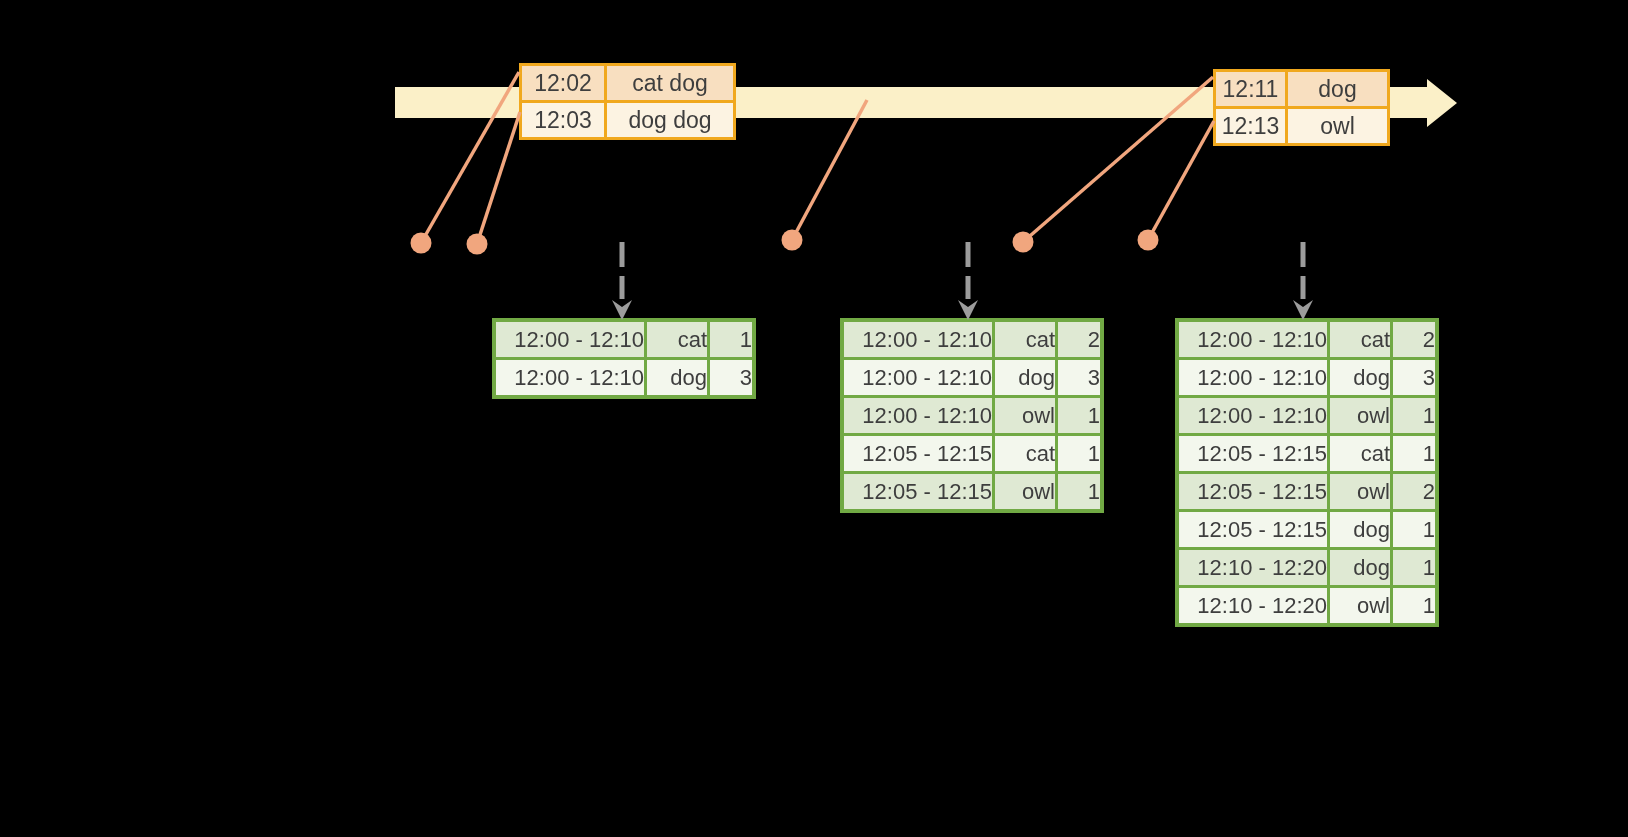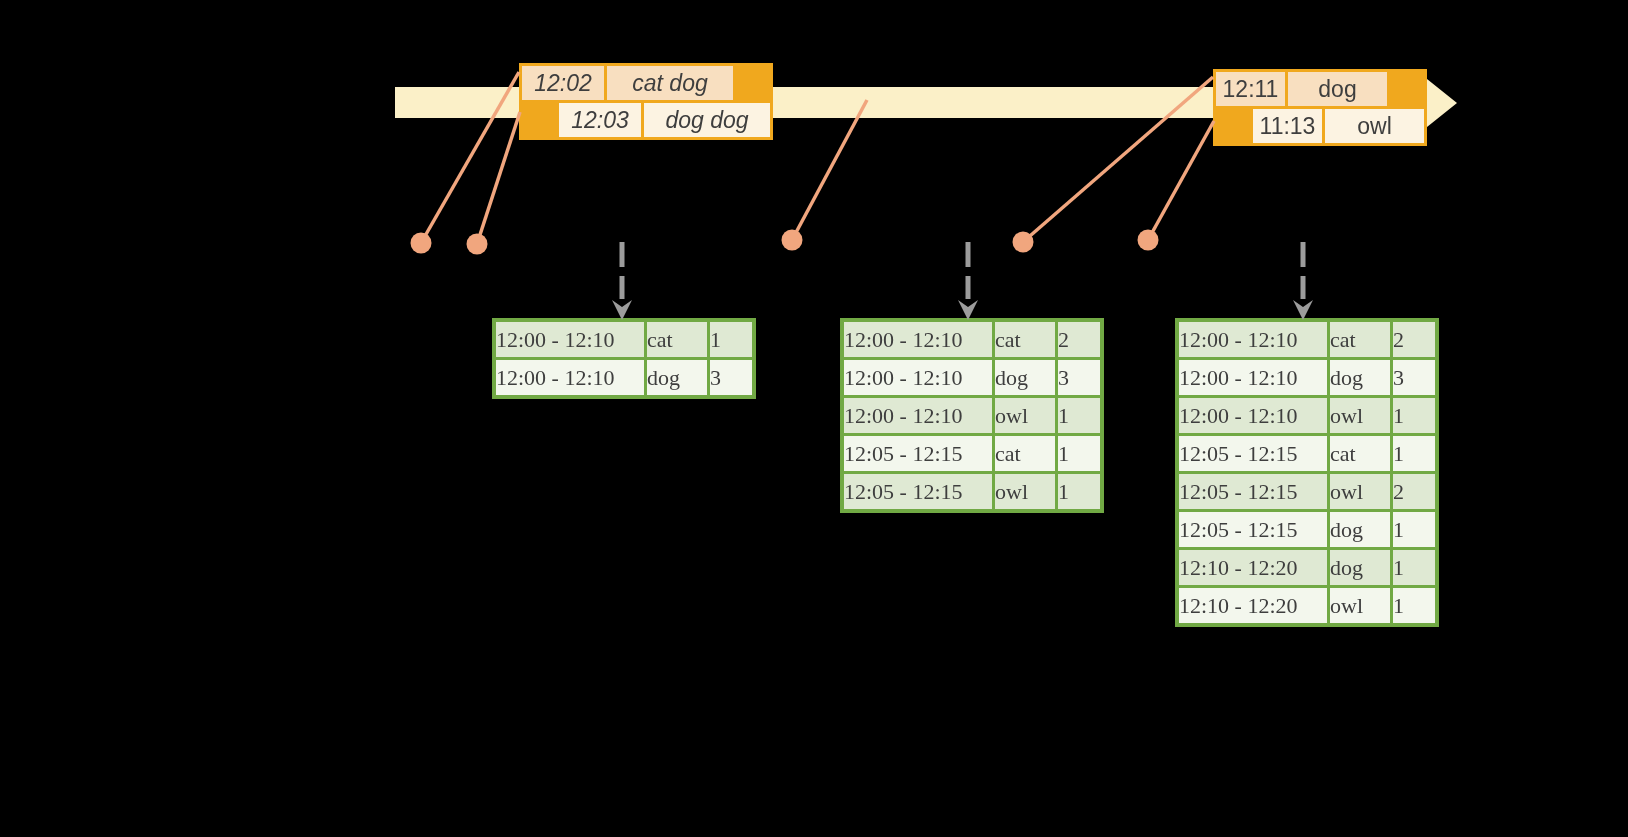--- a/index.html
+++ b/index.html
@@ -29,52 +29,51 @@
     border-left: 30px solid var(--band);
   }
 
   
   .event-box {
     position: absolute;
     border: 3px solid var(--gold);
     background: var(--gold);
   }
   .event-row { display: flex; }
-  .event-row + .event-row { border-top: 3px solid var(--gold); margin-left: 37px; }
+  .event-row + .event-row { border-top: 3px solid var(--gold); }
   .event-row .cell {
     height: 34px; line-height: 34px;
     text-align: center;
     font-size: 23px;
     background: var(--peach);
     white-space: nowrap;
   }
   .event-row .time { border-right: 3px solid var(--gold); }
   .event-row:nth-child(even) .cell { background: var(--cream); }
-  #ebox1 { left: 519px; top: 63px; font-style: italic; }
+  #ebox1 { left: 519px; top: 63px; }
   #ebox2 { left: 867px; top: 83px; }
   #ebox3 { left: 1213px; top: 69px; }
   #ebox1 .time  { width: 82px; }  #ebox1 .words { width: 126px; }
   #ebox2 .time  { width: 82px; }  #ebox2 .words { width: 112px; }
   #ebox3 .time  { width: 69px; }  #ebox3 .words { width: 99px; }
 
   
   .result-table {
     position: absolute;
     border-collapse: collapse;
     font-size: 22px;
     color: var(--text);
     border: 4px solid var(--green);
   }
   .result-table td {
     border: 3px solid var(--green);
     height: 35px;
     padding: 0;
-    text-align: left;
+    text-align: right;
     white-space: nowrap;
-    font-family: Liberation Serif, serif;
   }
   .result-table tr:nth-child(odd) td  { background: var(--rowdark); }
   .result-table tr:nth-child(even) td { background: var(--rowlight); }
   .result-table .col-window { width: 148px; }
   .result-table .col-word   { width: 60px; }
   .result-table .col-count  { width: 42px; }
   #rtable1 { left: 492px;  top: 318px; }
   #rtable2 { left: 840px;  top: 318px; }
   #rtable3 { left: 1175px; top: 318px; }
 
@@ -106,21 +105,21 @@
         <div class="cell time">12:03</div>
         <div class="cell words">dog dog</div>
       </div>
     </div>
   <div class="event-box" id="ebox3">
       <div class="event-row">
         <div class="cell time">12:11</div>
         <div class="cell words">dog</div>
       </div>
       <div class="event-row">
-        <div class="cell time">11:13</div>
+        <div class="cell time">12:13</div>
         <div class="cell words">owl</div>
       </div>
     </div>
 
   <table class="result-table" id="rtable1">
       <tbody>
         <tr>
           <td class="col-window">12:00 - 12:10</td>
           <td class="col-word">cat</td>
           <td class="col-count">1</td>

